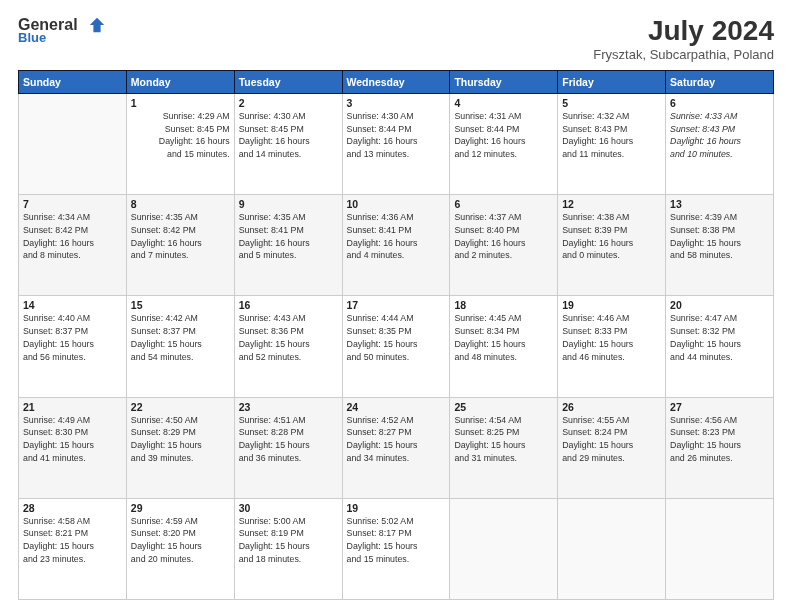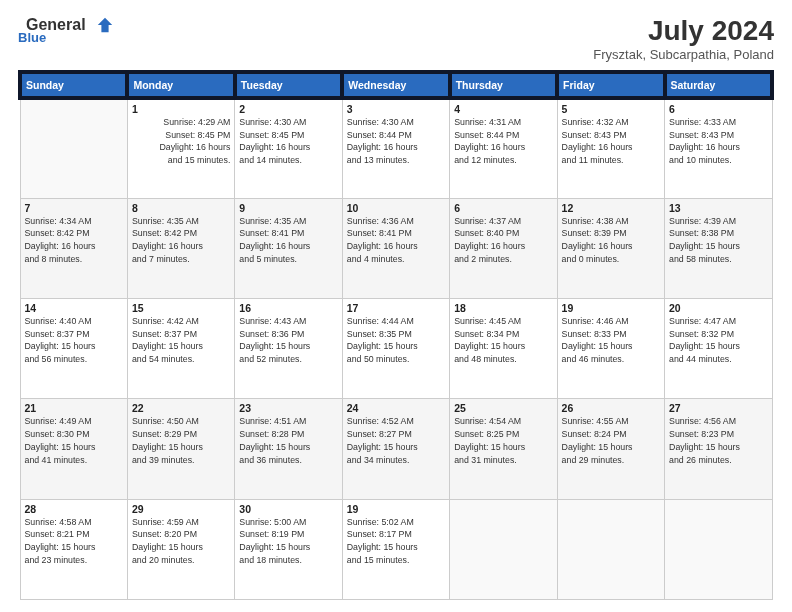--- a/index.html
+++ b/index.html
@@ -25,21 +25,20 @@
     }
     .logo {
       display: flex;
       flex-direction: column;
       align-items: flex-start;
     }
     .logo-text {
       display: flex;
       align-items: center;
       gap: 8px;
-      margin-left: 8px;
     }
     .logo-icon {
       width: 18px;
       height: 18px;
       margin-left: 2px;
     }
     .title-area {
       text-align: right;
     }
     .month-title {
@@ -58,21 +57,21 @@
       width: 100%;
       font-size: 9.5px;
     }
     .calendar th {
       background: #2a6bbf;
       color: #fff;
       font-weight: bold;
       padding: 5px 4px;
       text-align: left;
       font-size: 10.5px;
-      border: 4px solid #0f172a;
+      border: 1px solid #0f172a;
     }
     .calendar td {
       border: 1px solid #ccc;
       vertical-align: top;
       padding: 3px 4px;
       width: 113px;
       height: 80px;
       background: #fff;
     }
     .calendar tr:nth-child(even) td {
@@ -162,21 +161,21 @@
           </td>
           <td>
             <span class="day-num">5</span>
             <div class="day-info" style="white-space: pre-line;">Sunrise: 4:32 AM
 Sunset: 8:43 PM
 Daylight: 16 hours
 and 11 minutes.</div>
           </td>
           <td>
             <span class="day-num">6</span>
-            <div class="day-info" style="white-space: pre-line;">Sunrise: 4:33 AM
+            <div class="day-info" style="white-space: pre-line; font-style: italic;">Sunrise: 4:33 AM
 Sunset: 8:43 PM
 Daylight: 16 hours
 and 10 minutes.</div>
           </td>
         </tr>
         <tr>
           <td>
             <span class="day-num">7</span>
             <div class="day-info" style="white-space: pre-line;">Sunrise: 4:34 AM
 Sunset: 8:42 PM

